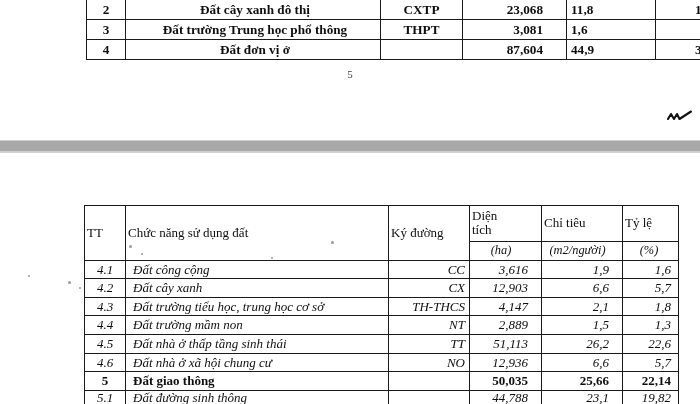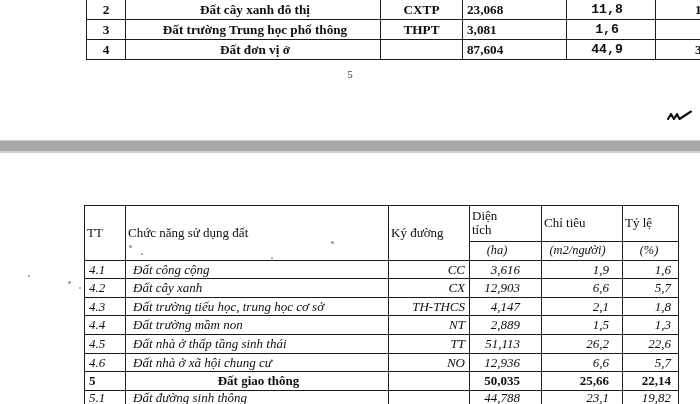--- a/index.html
+++ b/index.html
@@ -33,59 +33,59 @@
     white-space:nowrap;
     overflow:hidden;
   }
 
   
   #tbl-upper{left:86px;top:-1px;width:559px;font-size:13.2px;font-weight:bold;}
   #tbl-upper td{height:19px;}
   #tbl-upper .c-no   {width:30px; text-align:center;}
   #tbl-upper .c-name {width:242px;text-align:center;padding-left:8px;}
   #tbl-upper .c-sym  {width:73px; text-align:center;}
-  #tbl-upper .c-area {width:76px; padding-right:23px;}
-  #tbl-upper .c-norm {width:72px; text-align:center;padding-right:12px;font-family:Liberation Mono, monospace;}
+  #tbl-upper .c-area {width:76px; text-align:right;padding-right:23px;}
+  #tbl-upper .c-norm {width:72px; text-align:left;padding-right:12px;}
   #tbl-upper .c-pct  {width:58px; text-align:right;padding-right:10px;}
 
   #page-number{
     position:absolute;left:0;top:68px;width:700px;
     text-align:center;font-size:11px;color:#3d3d3d;
     font-family:"Liberation Serif", serif;
   }
 
   
   .speck{position:absolute;background:#9a9a9f;border-radius:50%;}
 
   
   #hand-mark{position:absolute;left:666px;top:110px;width:26px;height:16px;}
 
   
   #tbl-lower{left:84px;top:52px;width:564px;font-size:13px;}
   #tbl-lower td{height:17.6px;}
-  #tbl-lower .c-no   {width:36px; }
+  #tbl-lower .c-no   {width:36px; text-align:center;}
   #tbl-lower .c-name {width:258px;text-align:left;padding-left:7px;}
   #tbl-lower .c-sym  {width:76px; text-align:right;}
-  #tbl-lower .c-area {width:67px; text-align:right;padding-right:21px;}
+  #tbl-lower .c-area {width:67px; text-align:right;padding-right:13px;}
   #tbl-lower .c-norm {width:76px; text-align:right;padding-right:13px;}
   #tbl-lower .c-pct  {width:51px; text-align:right;padding-right:7px;}
 
   
   #tbl-lower tr.hdr td{
     font-weight:normal;text-align:left;height:auto;
     padding:3px 2px;white-space:normal;line-height:1.1;
   }
   #tbl-lower tr.hdr-units td{
     font-style:italic;font-weight:normal;text-align:center;
     height:18px;font-size:12.4px;
   }
   
   #tbl-lower tr.body td{font-style:italic;}
   #tbl-lower tr.total td{font-style:normal;font-weight:bold;}
-  #tbl-lower tr.total .c-name{padding-left:7px;text-align:center;}
+  #tbl-lower tr.total .c-name{padding-left:7px;}
   #tbl-lower tr.body .c-name{padding-left:7px;}
   
   #tbl-lower tr.clipped td{height:14px;border-radius:6px;}
 
   .hdr-stack{display:block;}
 </style>
 </head>
 <body>
 
 <div class="page" id="page-top">

